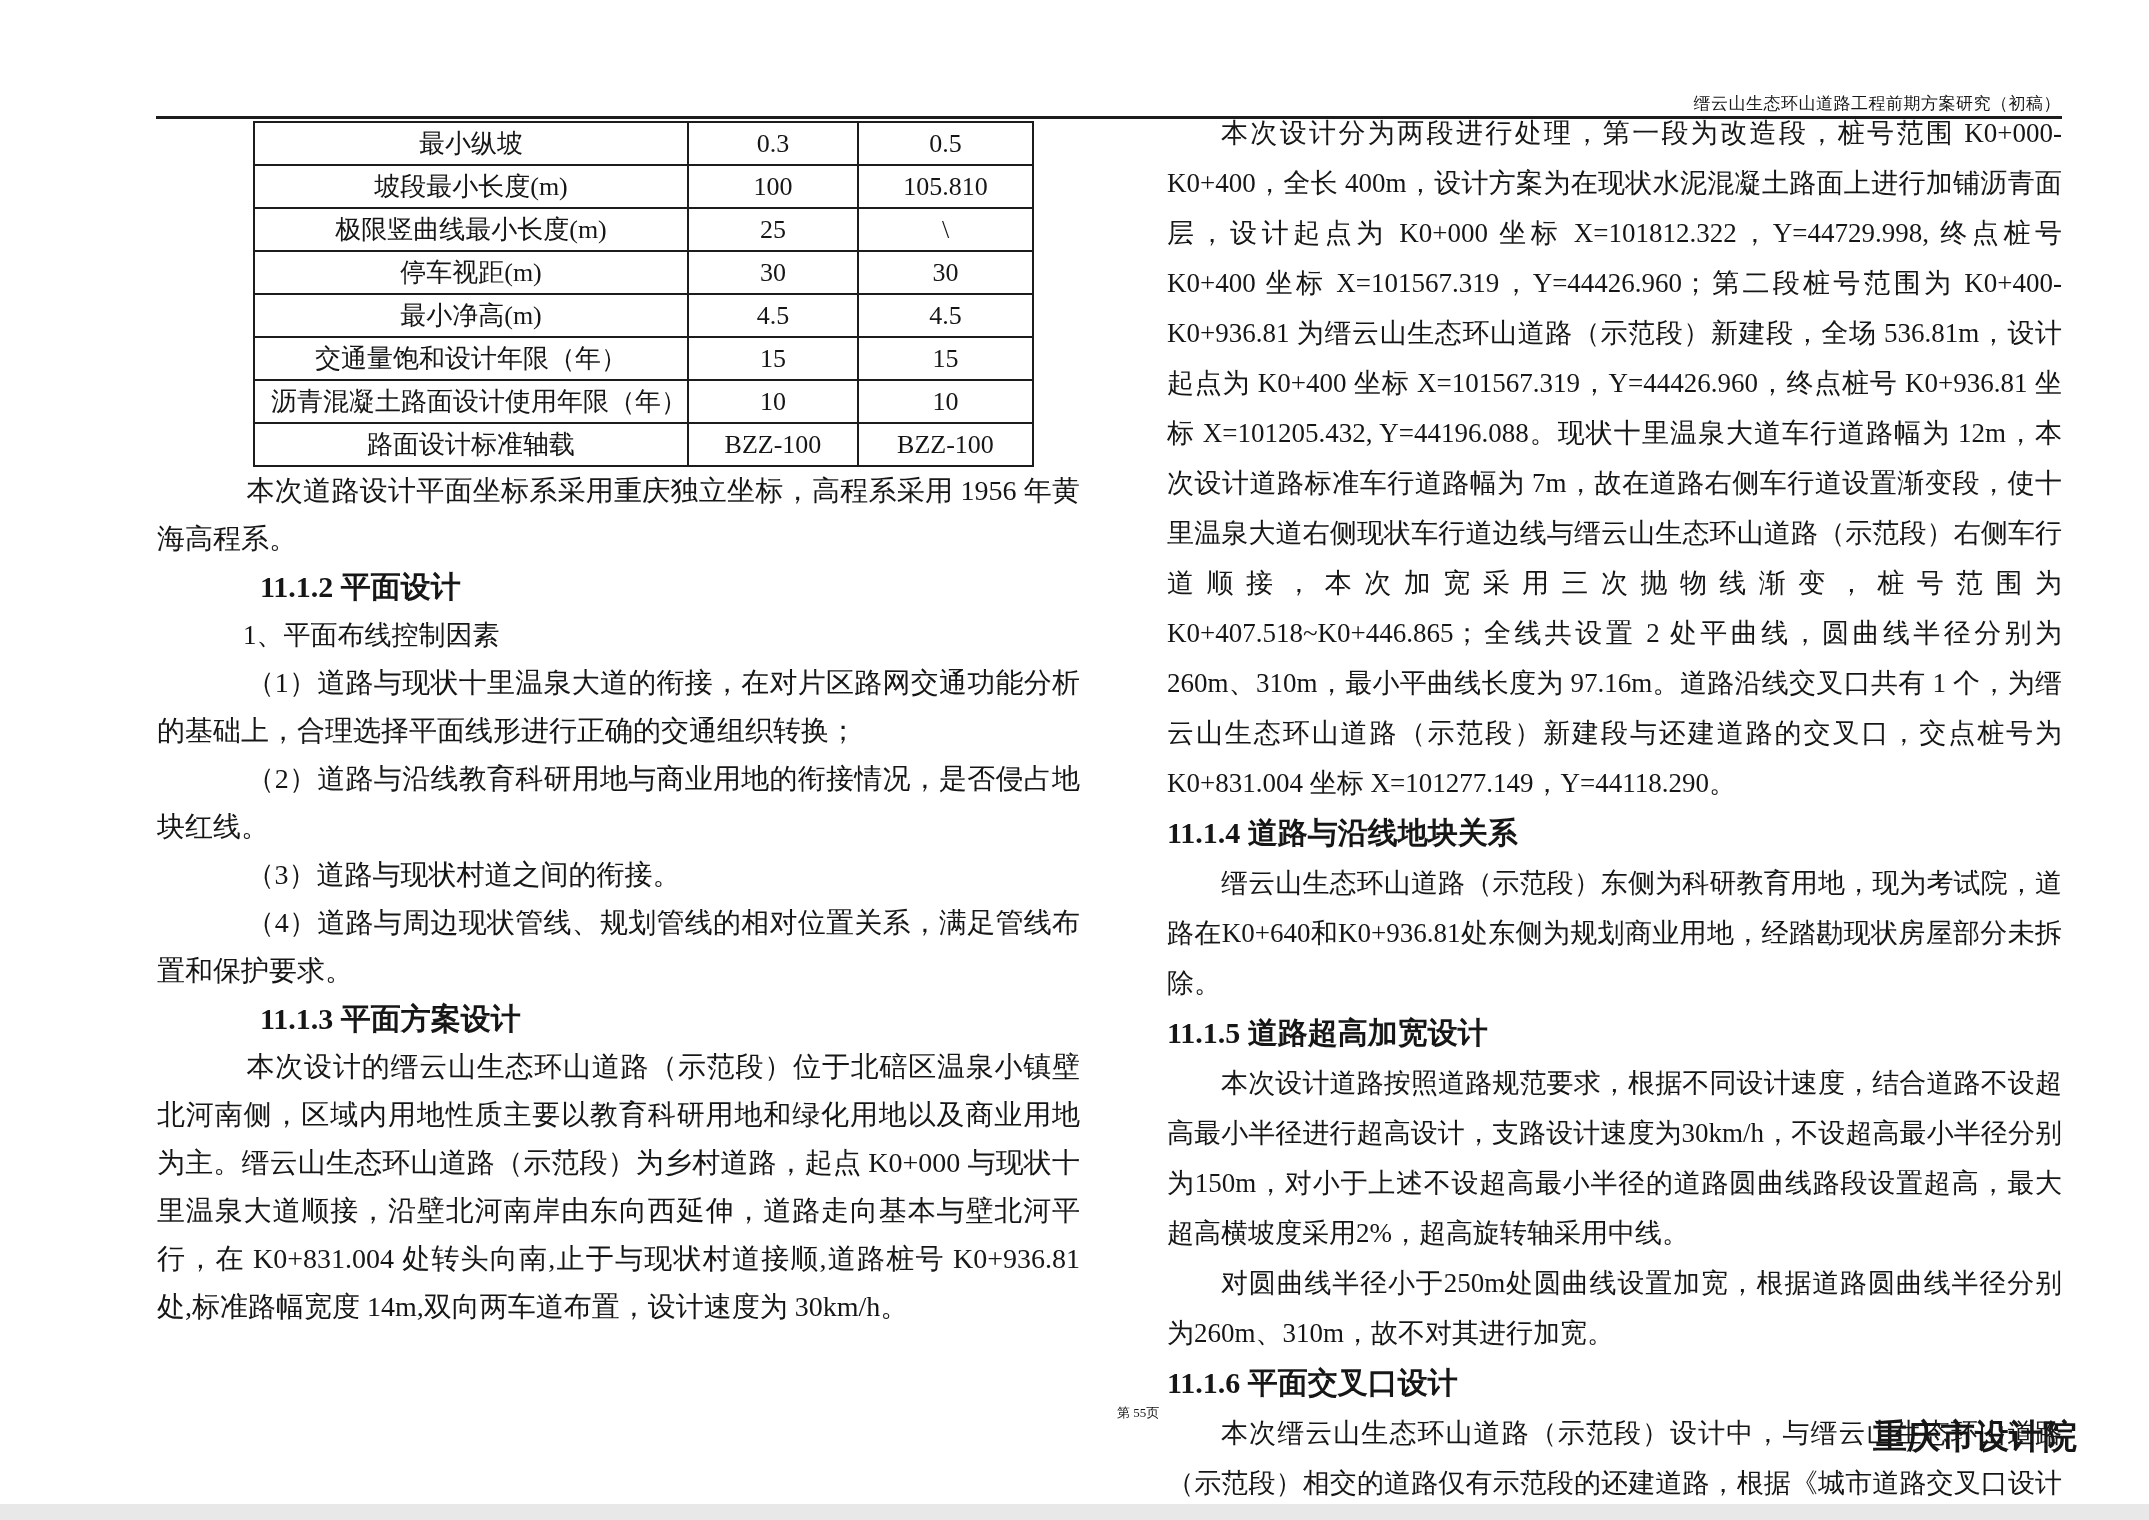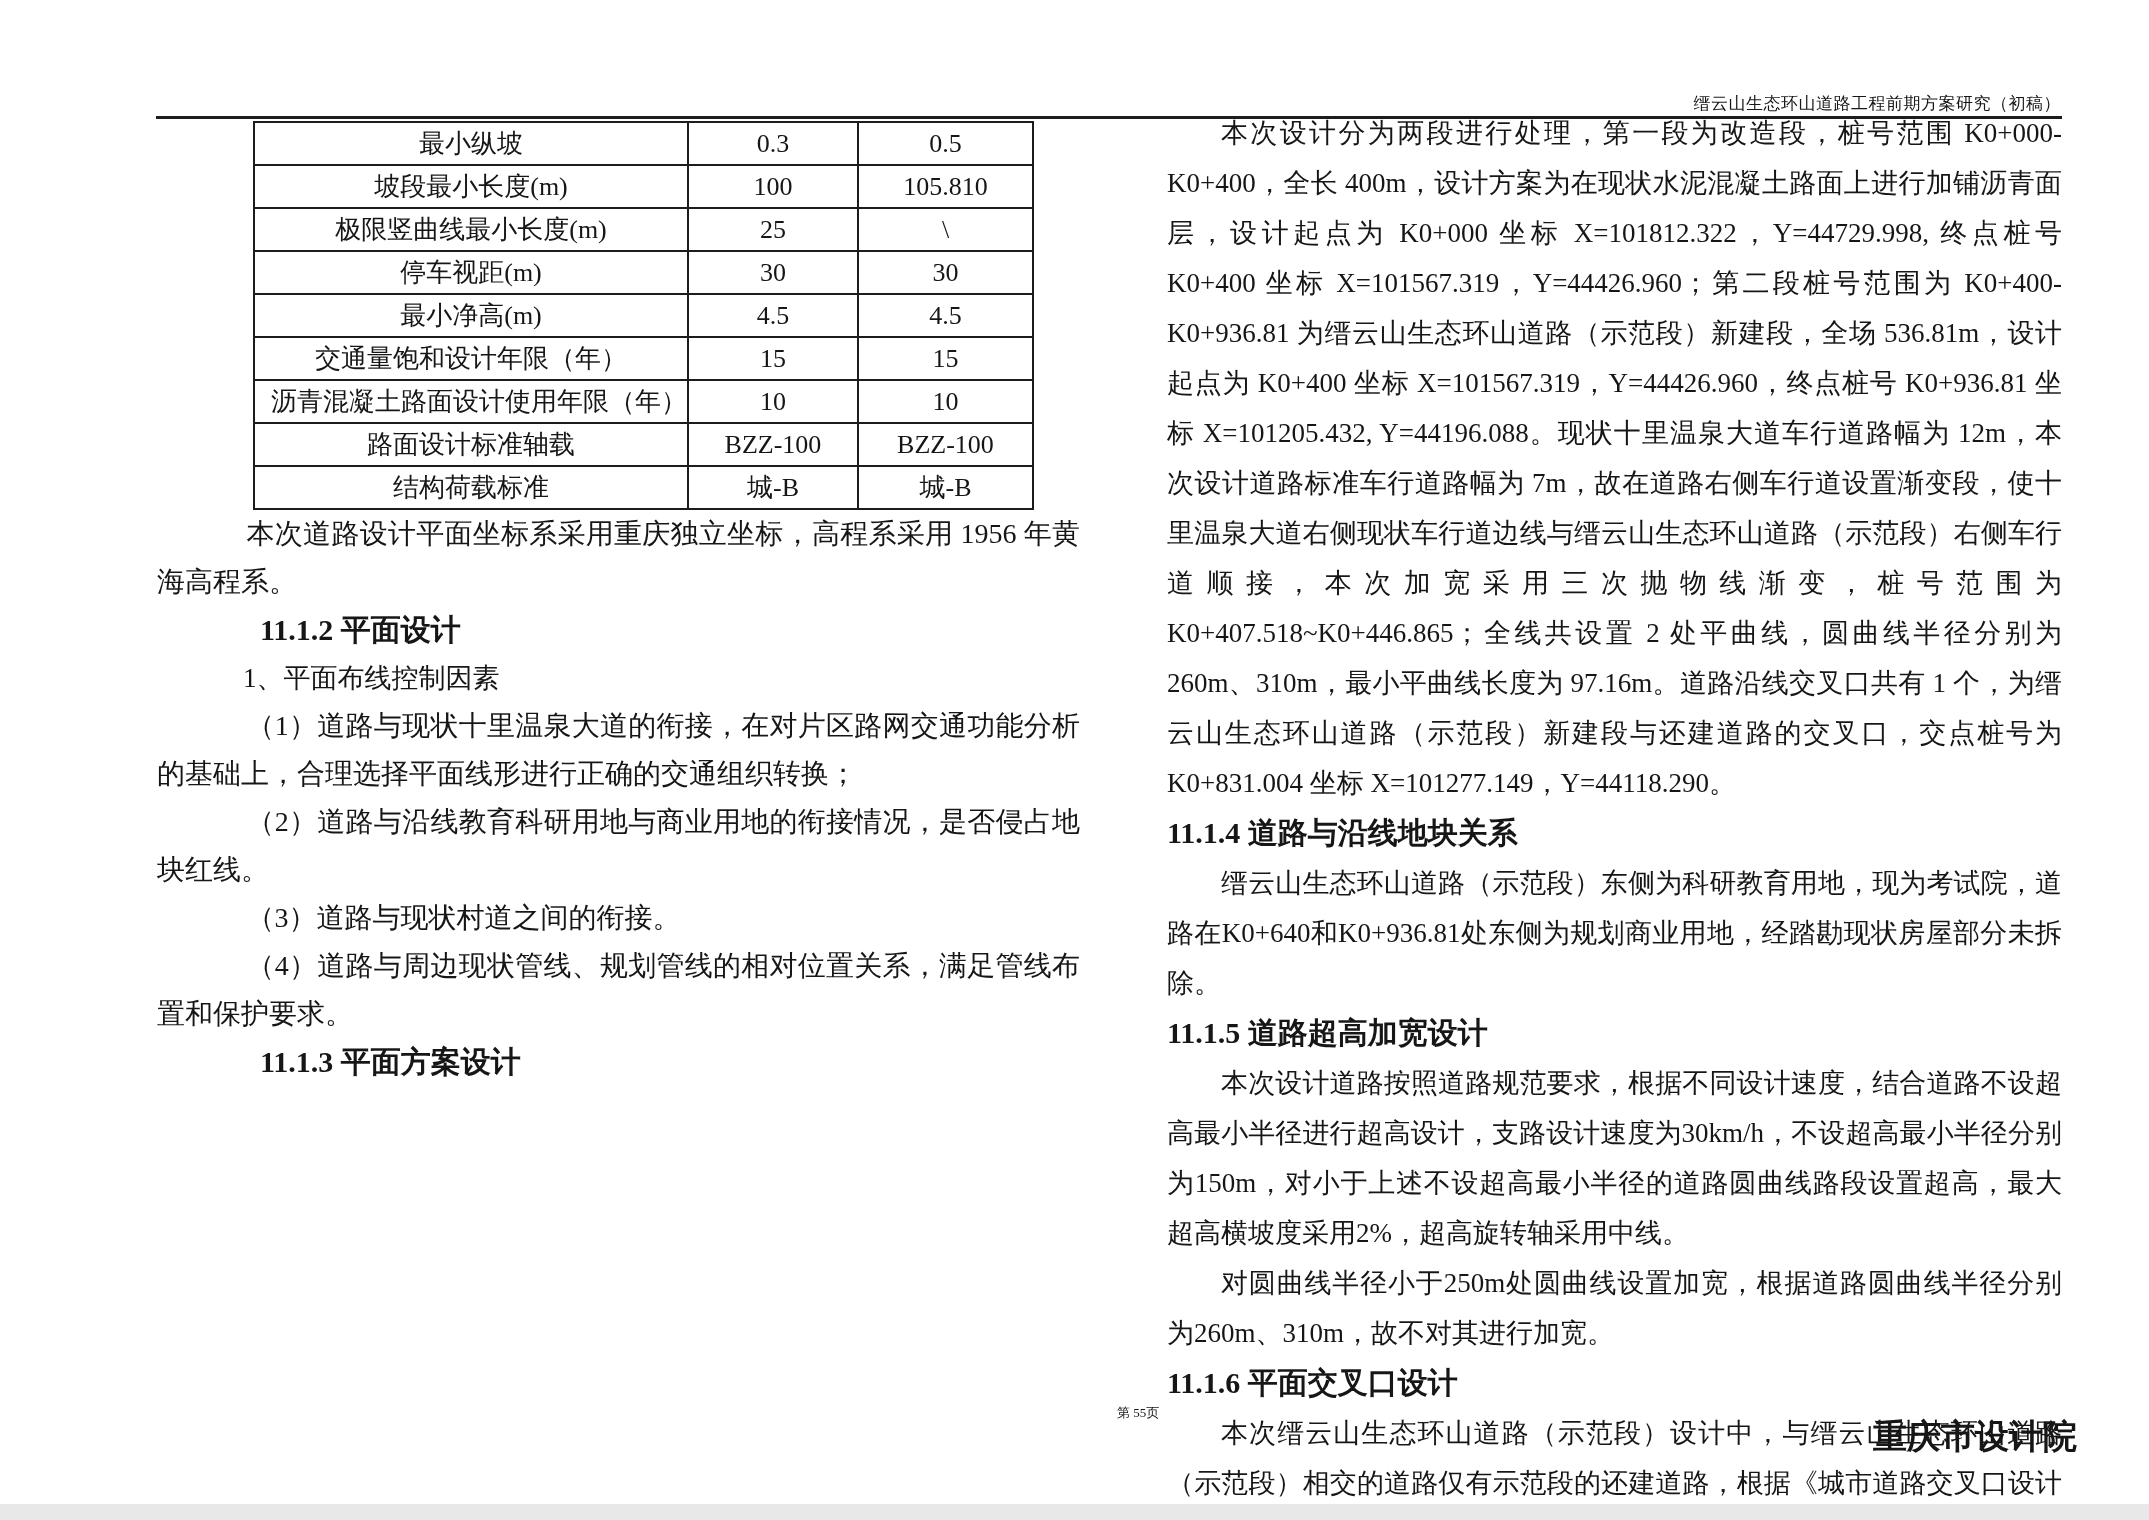--- a/index.html
+++ b/index.html
@@ -119,36 +119,32 @@
         <tr>
           <td>沥青混凝土路面设计使用年限（年）</td>
           <td>10</td>
           <td>10</td>
         </tr>
         <tr>
           <td>路面设计标准轴载</td>
           <td>BZZ-100</td>
           <td>BZZ-100</td>
         </tr>
-        <tr>
-          <td>结构荷载标准</td>
-          <td>城-B</td>
-          <td>城-B</td>
-        </tr>
       </tbody>
     </table>
 
     <p class="para">本次道路设计平面坐标系采用重庆独立坐标，高程系采用 1956 年黄海高程系。</p>
     <h3 class="heading">11.1.2 平面设计</h3>
     <p class="list-head">1、平面布线控制因素</p>
     <p class="para">（1）道路与现状十里温泉大道的衔接，在对片区路网交通功能分析的基础上，合理选择平面线形进行正确的交通组织转换；</p>
     <p class="para">（2）道路与沿线教育科研用地与商业用地的衔接情况，是否侵占地块红线。</p>
     <p class="para">（3）道路与现状村道之间的衔接。</p>
     <p class="para">（4）道路与周边现状管线、规划管线的相对位置关系，满足管线布置和保护要求。</p>
     <h3 class="heading">11.1.3 平面方案设计</h3>
+    <p class="para">本次设计的缙云山生态环山道路（示范段）位于北碚区温泉小镇壁北河南侧，区域内用地性质主要以教育科研用地和绿化用地以及商业用地为主。缙云山生态环山道路（示范段）为乡村道路，起点 K0+000 与现状十里温泉大道顺接，沿壁北河南岸由东向西延伸，道路走向基本与壁北河平行，在 K0+831.004 处转头向南,止于与现状村道接顺,道路桩号 K0+936.81 处,标准路幅宽度 14m,双向两车道布置，设计速度为 30km/h。</p>
   </div>
 
   <div class="col col-right">
     <p class="para">本次设计分为两段进行处理，第一段为改造段，桩号范围 K0+000-K0+400，全长 400m，设计方案为在现状水泥混凝土路面上进行加铺沥青面层，设计起点为 K0+000 坐标 X=101812.322，Y=44729.998, 终点桩号 K0+400 坐标 X=101567.319，Y=44426.960；第二段桩号范围为 K0+400-K0+936.81 为缙云山生态环山道路（示范段）新建段，全场 536.81m，设计起点为 K0+400 坐标 X=101567.319，Y=44426.960，终点桩号 K0+936.81 坐标 X=101205.432, Y=44196.088。现状十里温泉大道车行道路幅为 12m，本次设计道路标准车行道路幅为 7m，故在道路右侧车行道设置渐变段，使十里温泉大道右侧现状车行道边线与缙云山生态环山道路（示范段）右侧车行道顺接，本次加宽采用三次抛物线渐变，桩号范围为 K0+407.518~K0+446.865；全线共设置 2 处平曲线，圆曲线半径分别为 260m、310m，最小平曲线长度为 97.16m。道路沿线交叉口共有 1 个，为缙云山生态环山道路（示范段）新建段与还建道路的交叉口，交点桩号为 K0+831.004 坐标 X=101277.149，Y=44118.290。</p>
     <h3 class="heading">11.1.4 道路与沿线地块关系</h3>
     <p class="para">缙云山生态环山道路（示范段）东侧为科研教育用地，现为考试院，道路在K0+640和K0+936.81处东侧为规划商业用地，经踏勘现状房屋部分未拆除。</p>
     <h3 class="heading">11.1.5 道路超高加宽设计</h3>
     <p class="para">本次设计道路按照道路规范要求，根据不同设计速度，结合道路不设超高最小半径进行超高设计，支路设计速度为30km/h，不设超高最小半径分别为150m，对小于上述不设超高最小半径的道路圆曲线路段设置超高，最大超高横坡度采用2%，超高旋转轴采用中线。</p>
     <p class="para">对圆曲线半径小于250m处圆曲线设置加宽，根据道路圆曲线半径分别为260m、310m，故不对其进行加宽。</p>
     <h3 class="heading">11.1.6 平面交叉口设计</h3>

